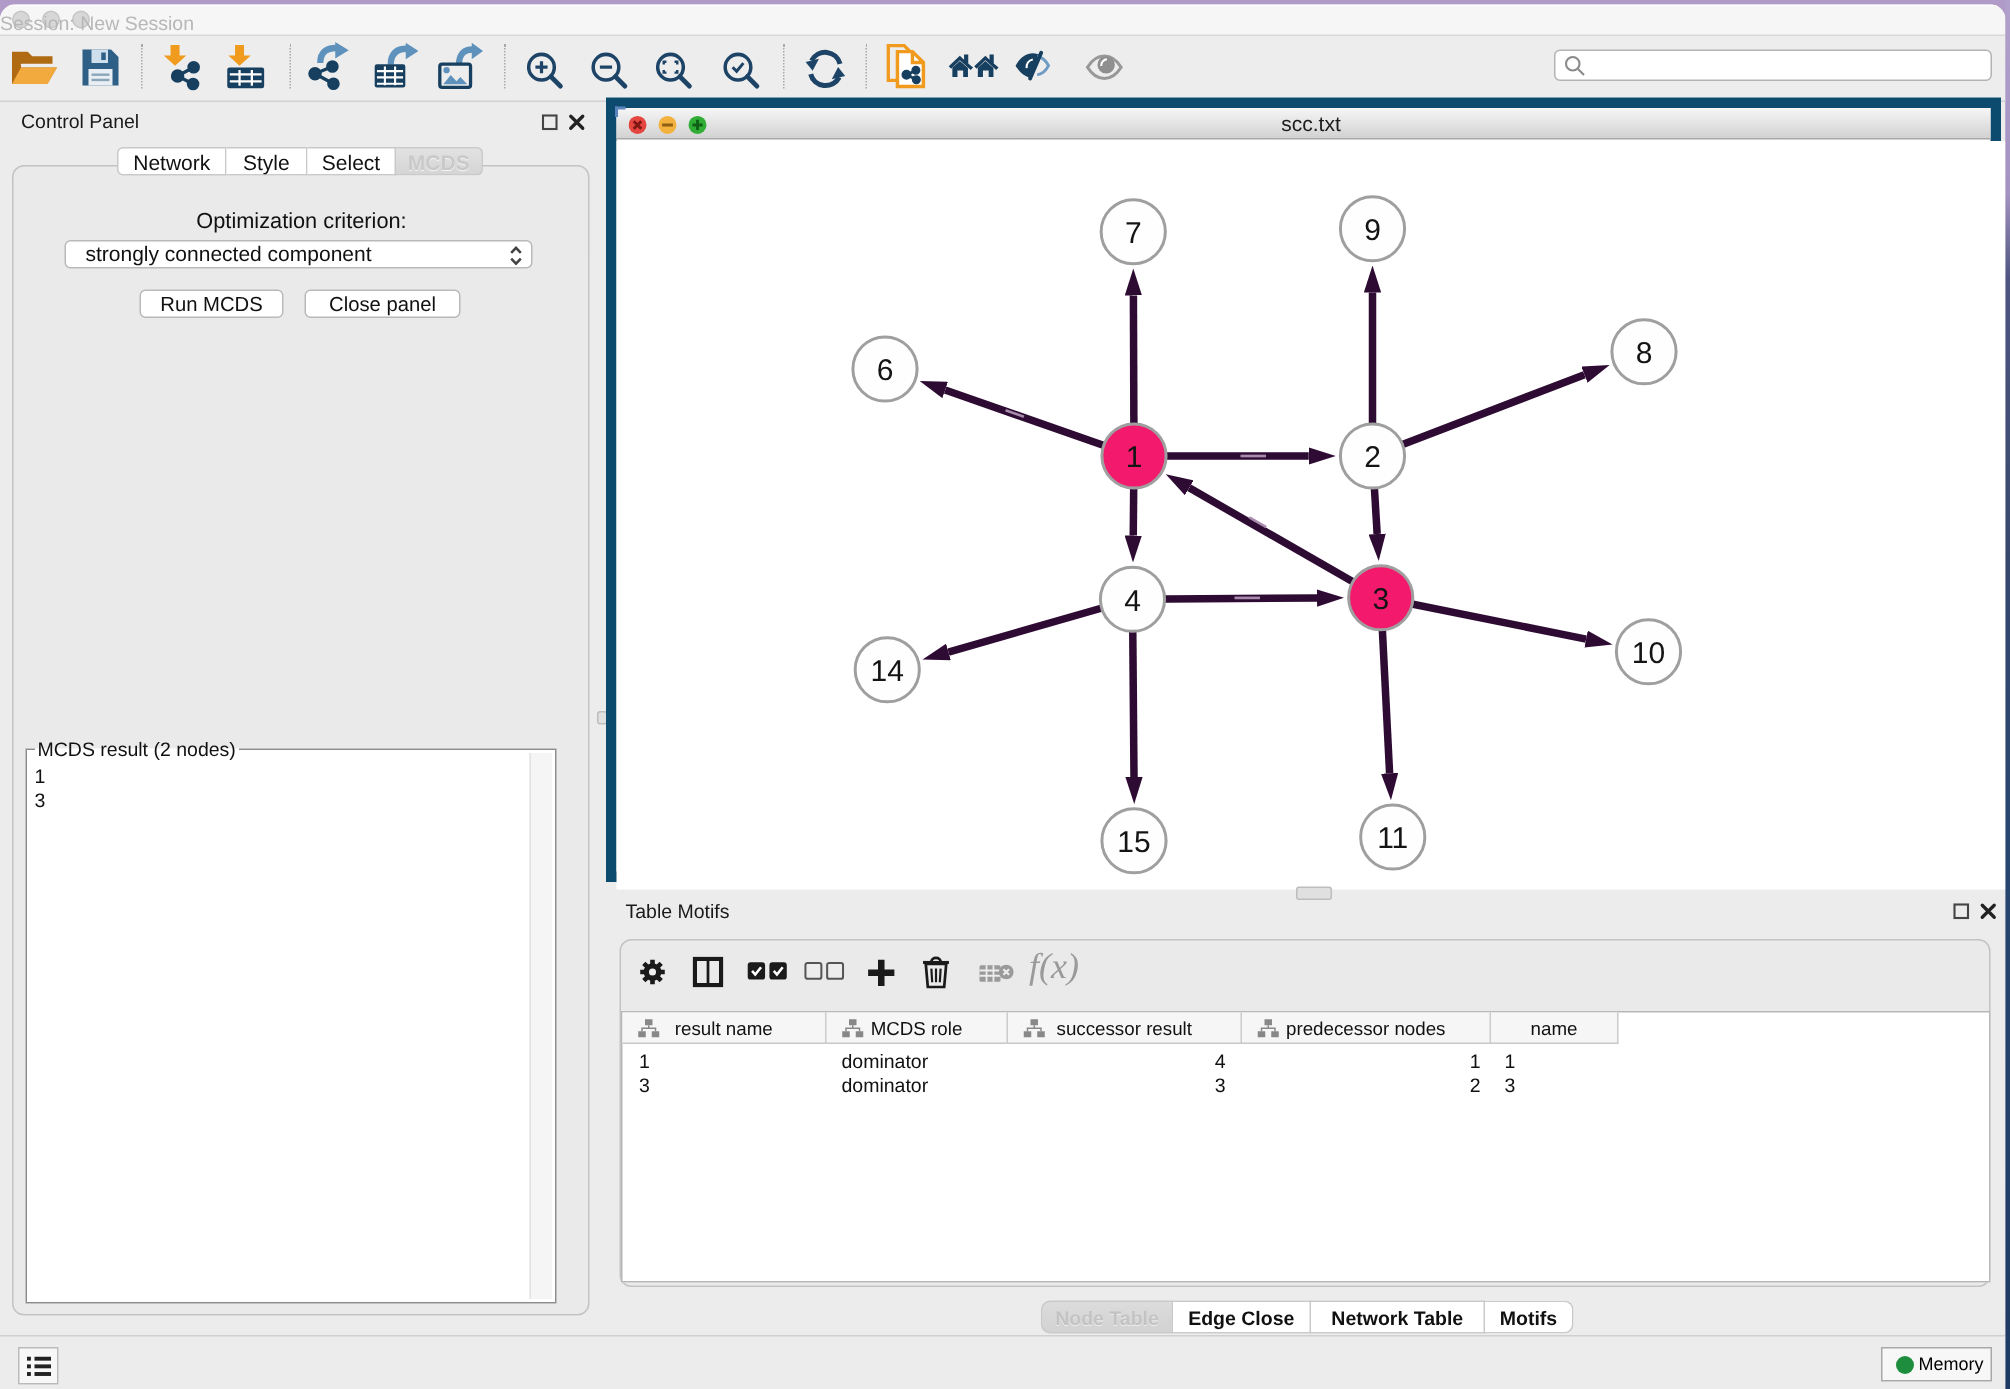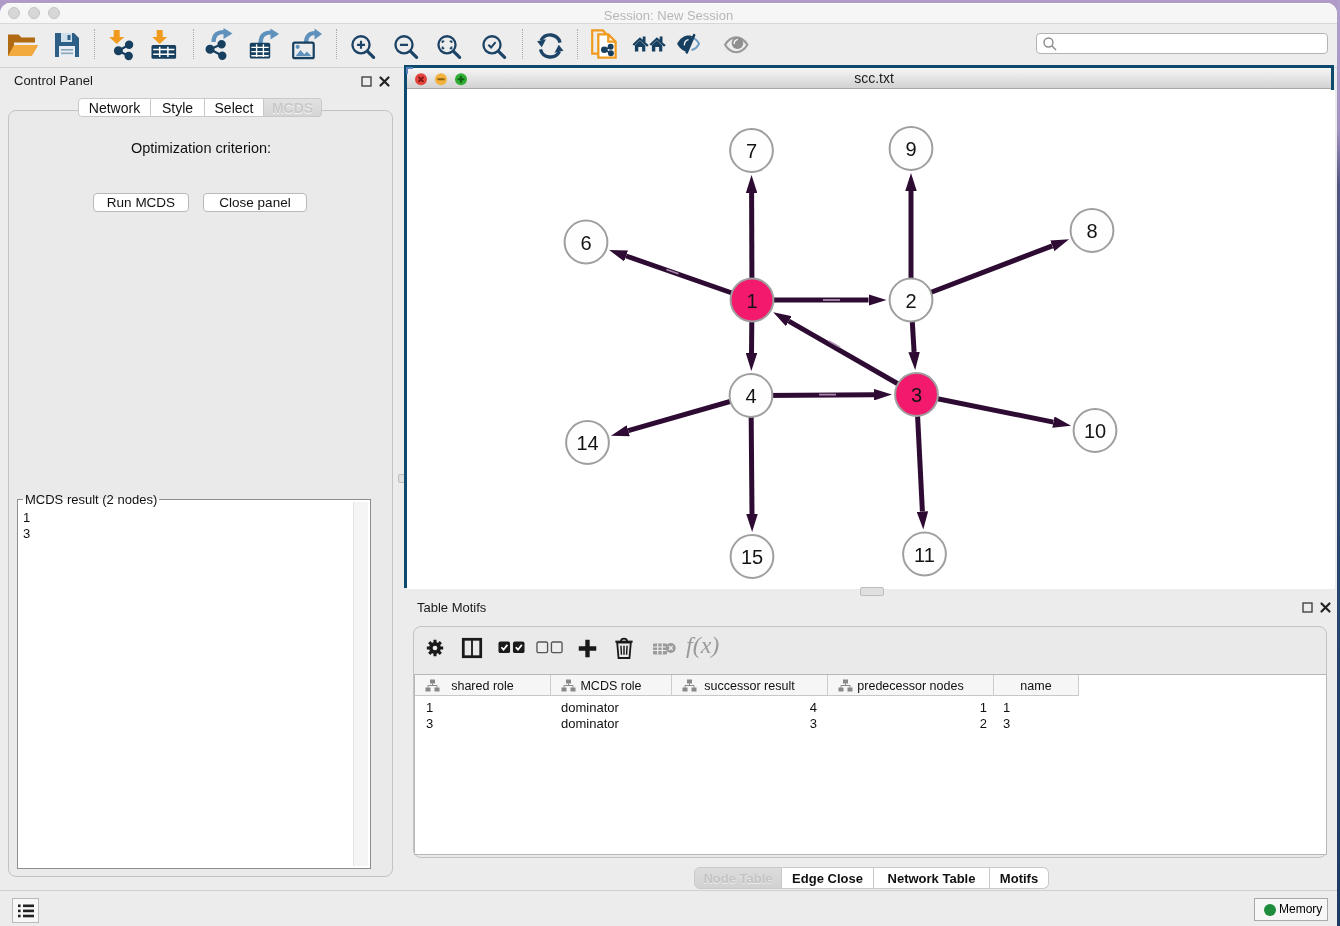--- a/index.html
+++ b/index.html
@@ -5,21 +5,21 @@
 * { margin:0; padding:0; box-sizing:border-box; }
 html,body { width:1340px; height:926px; overflow:hidden; }
 body { background:#b09bc8; font-family:"Liberation Sans",sans-serif; }
 #app { position:absolute; left:0; top:3px; width:1337px; height:923px;
   background:#ececec; border-radius:10px 10px 0 0; overflow:hidden; }
 
 #titlebar { position:absolute; left:0; top:0; width:100%; height:21px;
   background:#f6f6f6; border-top:1px solid #fdfdfd; border-bottom:1px solid #d8d8d8; }
 .tl { position:absolute; top:3px; width:12px; height:12px; border-radius:50%;
   background:#d7d7d7; border:1px solid #c5c5c5; }
-#wtitle { position:absolute; top:4px; width:100%; text-align:center;
+#wtitle { position:absolute; top:4px; width:100%; text-align:left;
   color:#b7b7b7; font-size:13px; }
 
 #toolbar { position:absolute; left:0; top:21px; width:100%; height:44px;
   background:#ededed; border-bottom:1px solid #d2d2d2; }
 .tbi { position:absolute; top:4px; }
 .tsep { position:absolute; top:5px; height:30px; width:0;
   border-left:1px dotted #a9a9a9; }
 #searchbox { position:absolute; left:1036px; top:9px; width:292px; height:21px;
   background:#fff; border:1px solid #b3b3b3; border-radius:4px; }
 
@@ -45,21 +45,21 @@
 fieldset#mcdsres { position:absolute; left:17px; top:426px; width:354px;
   height:377px; background:#fff; border:1px solid #8d8d8d; border-radius:0; }
 fieldset#mcdsres legend { font-size:13px; color:#111; margin-left:5px;
   padding:0 2px; }
 #mcdsbody { position:absolute; left:5px; top:3px; font-size:13px; color:#111;
   line-height:16px; }
 #mcdssb { position:absolute; right:2px; top:-5px; width:15px; height:364px;
   background:#f5f5f5; border-left:1px solid #e2e2e2; }
 
 #netwin { position:absolute; left:404px; top:62px; width:930px; height:523px;
-  background:#fff; border:3px solid #0c4a6e; }
+  background:#fff; border:7px solid #0c4a6e; }
 #netwin::before { content:""; position:absolute; left:-1px; top:-1px; width:5px;
   height:5px; border-left:2px solid #5b84bd; border-top:2px solid #5b84bd; z-index:5; }
 #nettitle { position:absolute; left:0; top:0; width:100%; height:21px;
   background:linear-gradient(#f6f6f6,#d2d2d2); border-bottom:1px solid #a8a8a8;
   font-size:14px; text-align:center; color:#1c1c1c; line-height:21px; text-indent:10px; }
 #netcanvas { position:absolute; left:0; top:22px; width:928px; height:499px; background:#fff; }
 #hhandle { position:absolute; left:453px; top:519px; width:24px; height:9px;
   background:#e0e0e0; border:1px solid #bdbdbd; border-radius:2px; }
 #vhandle { position:absolute; left:398px; top:471px; width:7px; height:9px;
   background:#e0e0e0; border:1px solid #bdbdbd; border-radius:2px; }
@@ -251,20 +251,25 @@
       <path d="M20.5 2.5 L28.5 10.5 M28.5 2.5 L20.5 10.5" stroke="#222" stroke-width="2.2" stroke-linecap="round"></path>
     </svg>
     <div class="pane" id="cppane"></div>
     <div id="tabs">
       <div class="tab" style="width:73px">Network</div>
       <div class="tab" style="width:54px">Style</div>
       <div class="tab" style="width:59px">Select</div>
       <div class="tab sel" style="width:58px">MCDS</div>
     </div>
     <div id="optlabel">Optimization criterion:</div>
+    <div id="dropdown">strongly connected component
+      <svg style="position:absolute;right:5px;top:3px" width="10" height="13" viewBox="0 0 10 13">
+        <path d="M1.8 4.6 L5 1.2 8.2 4.6 M1.8 8.4 L5 11.8 8.2 8.4" fill="none" stroke="#444" stroke-width="1.7"></path>
+      </svg>
+    </div>
     <div class="btn" style="left:93px; width:96px">Run MCDS</div>
     <div class="btn" style="left:203px; width:104px">Close panel</div>
     <fieldset id="mcdsres">
         <legend>MCDS result (2 nodes)</legend>
       <div id="mcdsbody">1<br>3</div>
       <div id="mcdssb"></div>
     </fieldset>
   </div>
   <div id="vhandle"></div>
   <div id="netwin">
@@ -382,21 +387,21 @@
         <g stroke="#ededed" stroke-width="1.2">
             <path d="M1 6 h14 M1 9.5 h14 M5.7 2.5 v11 M10.3 2.5 v11"></path>
           </g>
         <circle cx="18.8" cy="7" r="4.9" fill="#9a9a9a"></circle>
         <path d="M16.9 5.1 l3.8 3.8 M20.7 5.1 l-3.8 3.8" stroke="#ededed" stroke-width="1.4"></path>
       </svg>
       <div style="position:absolute;left:272px;top:0px;font-family:'Liberation Serif',serif;font-style:italic;font-size:24px;color:#9a9a9a">f(x)</div>
     </div>
     <div id="ttable">
       <div id="thead">
-        <div class="hcell" style="left:0;width:136px">shared role</div>
+        <div class="hcell" style="left:0;width:136px">result name</div>
         <div class="hcell" style="left:136px;width:121px">MCDS role</div>
         <div class="hcell" style="left:257px;width:156px">successor result</div>
         <div class="hcell" style="left:413px;width:166px">predecessor nodes</div>
         <div class="hcell" style="left:579px;width:85px">name</div>
         <svg class="hico" style="left:10px" width="15" height="13" viewBox="0 0 15 13">
           <rect x="5" y="0.5" width="5" height="4" fill="#888"></rect>
             <rect x="0.5" y="8.5" width="5" height="4" fill="#888"></rect>
             <rect x="9.5" y="8.5" width="5" height="4" fill="#888"></rect>
           <path d="M7.5 4.5 v2 M3 8.5 v-2 h9 v2" stroke="#888" fill="none"></path>
         </svg>

